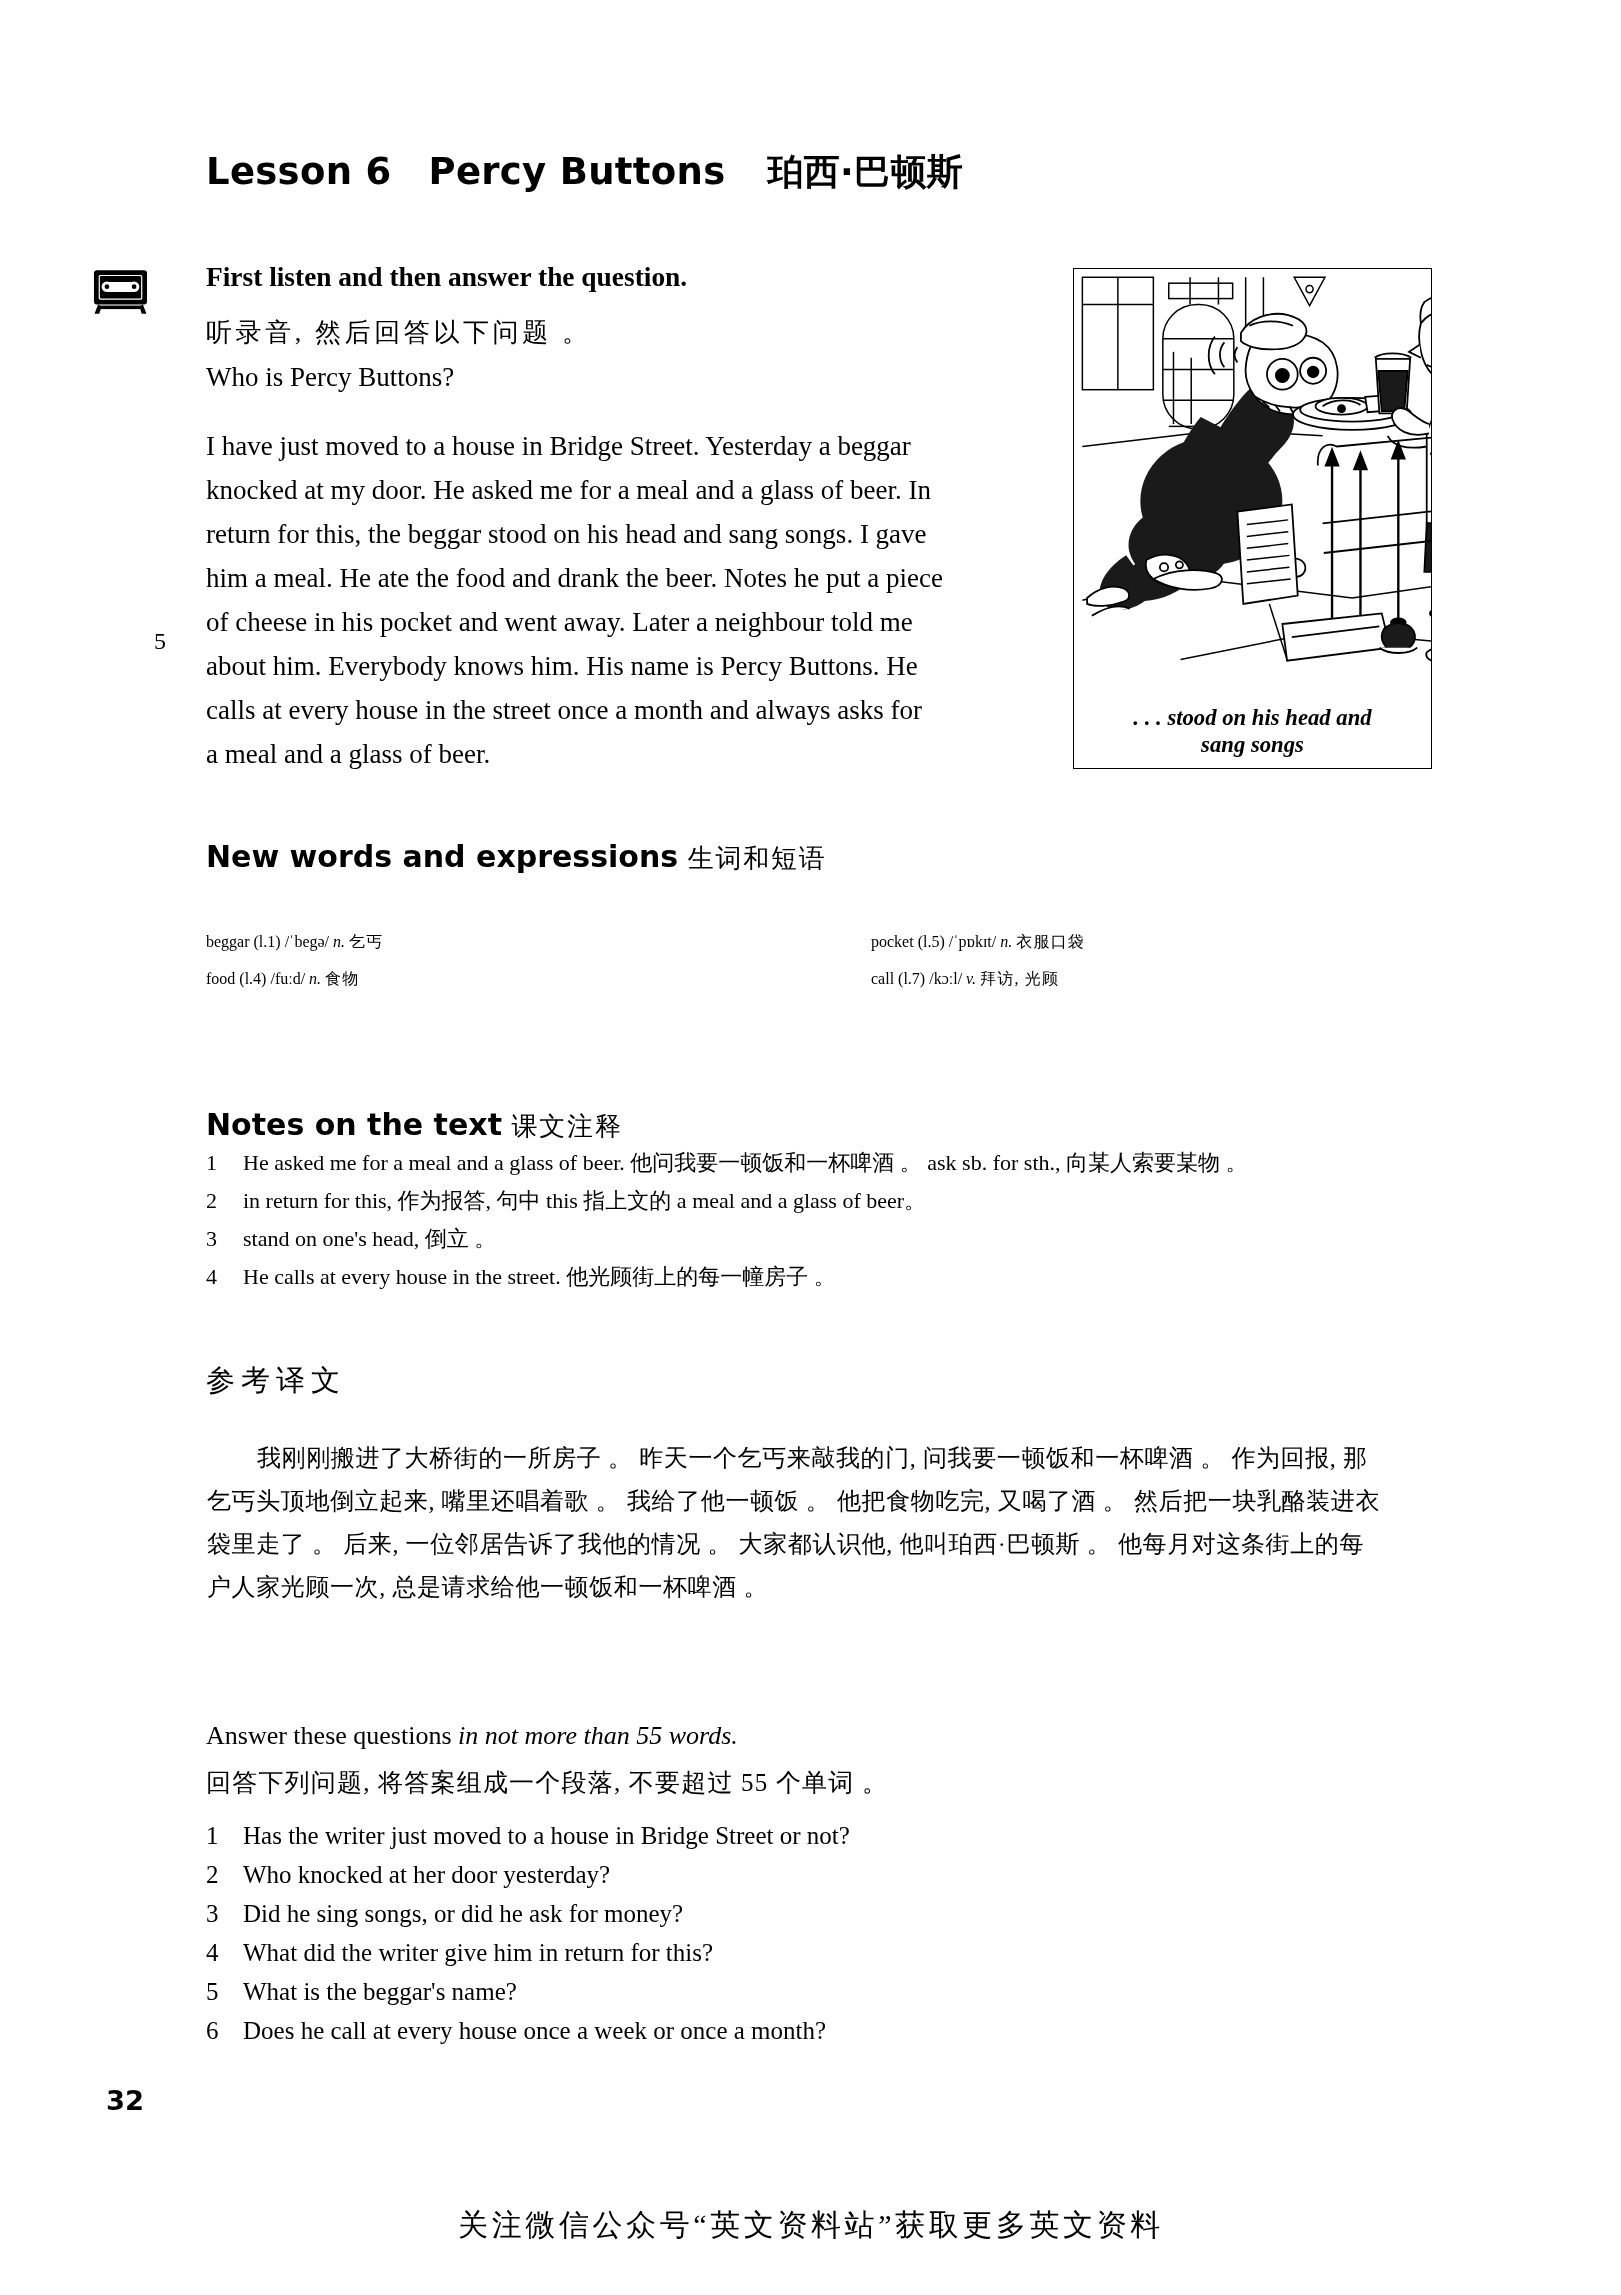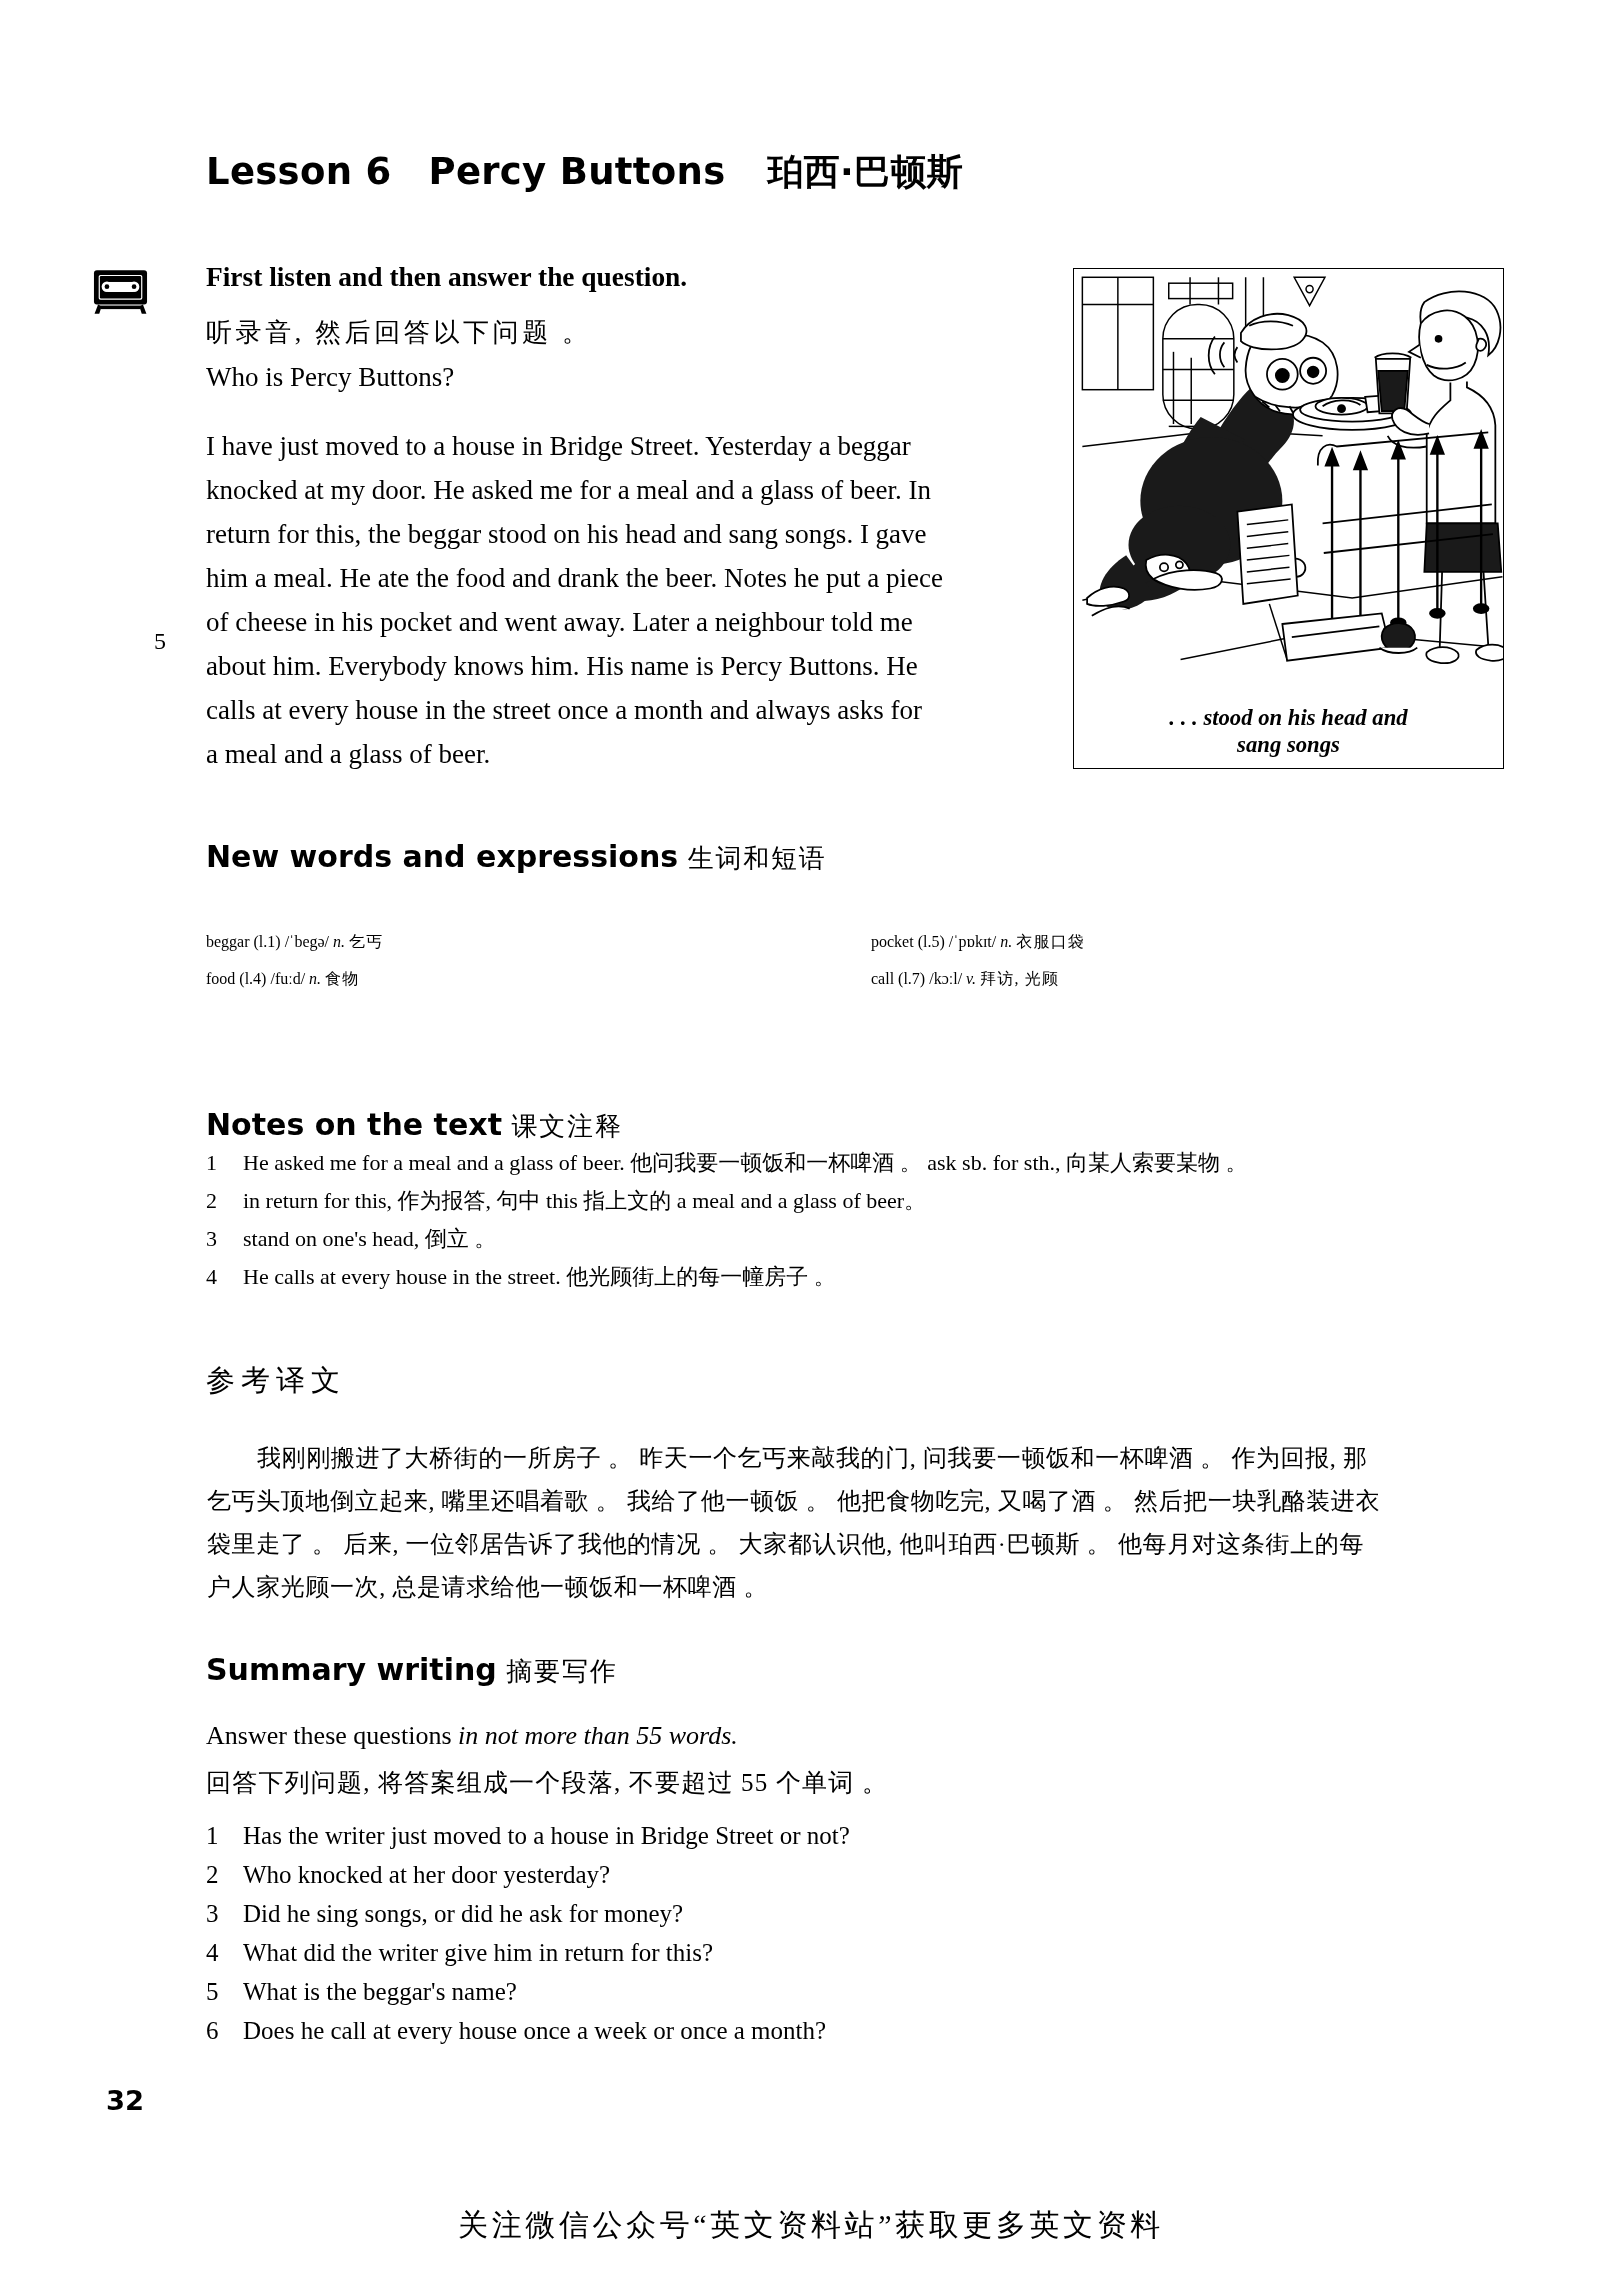--- a/index.html
+++ b/index.html
@@ -87,21 +87,21 @@
     left: 154px;
     top: 628px;
     font-size: 24px;
   }
 
   
   .illus {
     position: absolute;
     left: 1073px;
     top: 268px;
-    width: 431px;
+    width: 359px;
     height: 501px;
     border: 1.8px solid #000;
     box-sizing: border-box;
     background: #fff;
     overflow: hidden;
   }
   .illus svg { display: block; }
   .illus-caption {
     position: absolute;
     left: 0;
@@ -502,23 +502,20 @@
   </div>
 
   <div class="trans-head">参考译文</div>
   <div class="trans-body">
     <div class="tl">我刚刚搬进了大桥街的一所房子 。 昨天一个乞丐来敲我的门, 问我要一顿饭和一杯啤酒 。 作为回报, 那</div>
     <div class="tl">乞丐头顶地倒立起来, 嘴里还唱着歌 。 我给了他一顿饭 。 他把食物吃完, 又喝了酒 。 然后把一块乳酪装进衣</div>
     <div class="tl">袋里走了 。 后来, 一位邻居告诉了我他的情况 。 大家都认识他, 他叫珀西·巴顿斯 。 他每月对这条街上的每</div>
     <div class="tl">户人家光顾一次, 总是请求给他一顿饭和一杯啤酒 。</div>
   </div>
 
-  <div class="sec-head" id="head-summary">
-    <span>Summary writing</span><span class="cn">摘要写作</span>
-  </div>
   <div class="sum-en">
     <span>Answer these questions </span><i>in not more than 55 words.</i>
   </div>
   <div class="sum-cn">回答下列问题, 将答案组成一个段落, 不要超过 55 个单词 。</div>
 
   <div class="questions">
     <div class="q-row">
       <span class="q-num">1</span>
       <span>Has the writer just moved to a house in Bridge Street or not?</span>
     </div>

